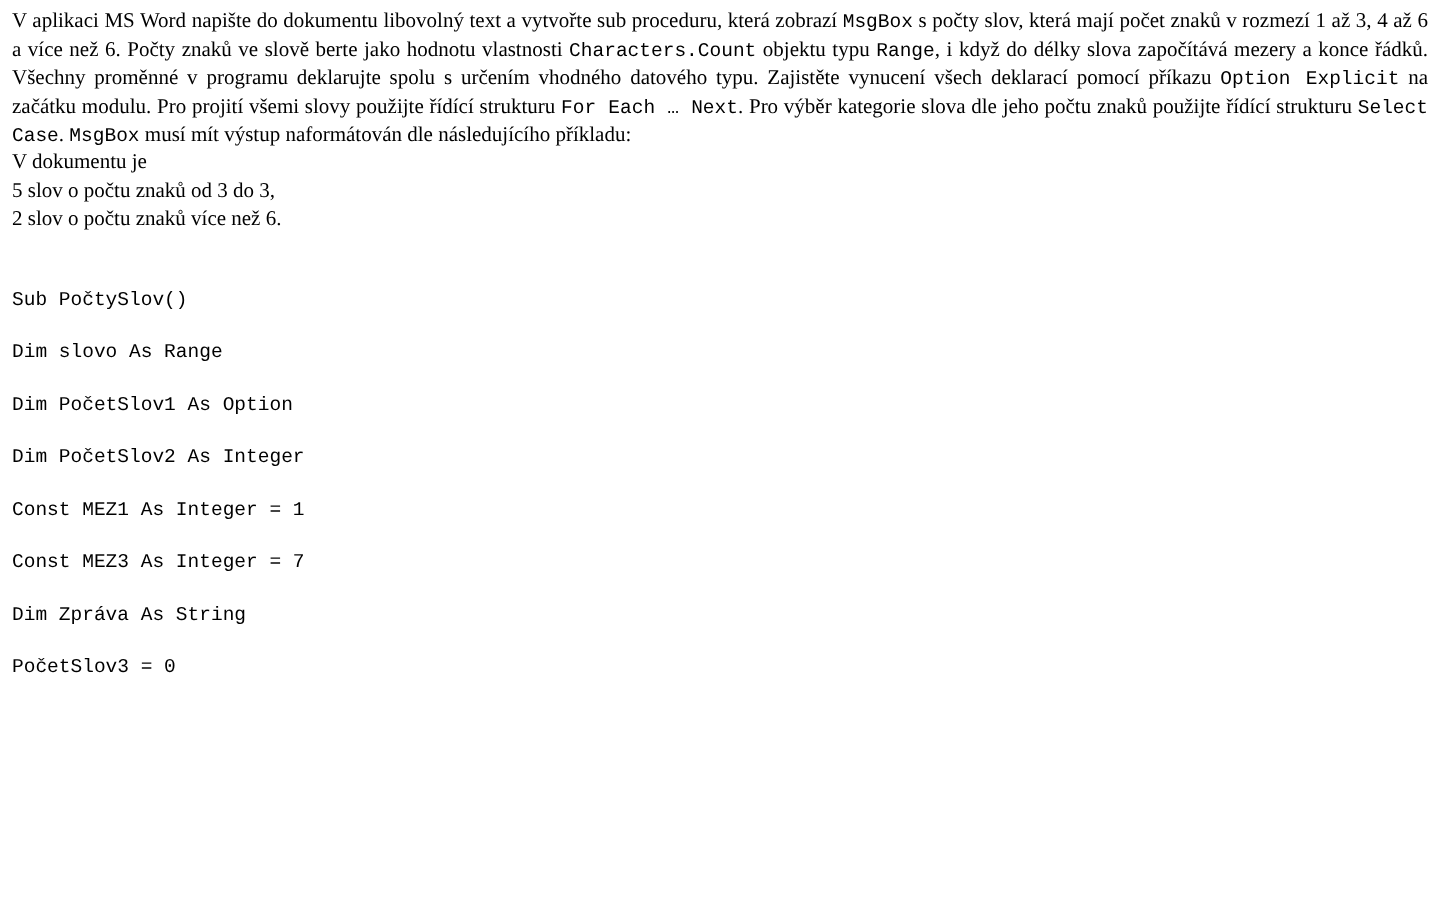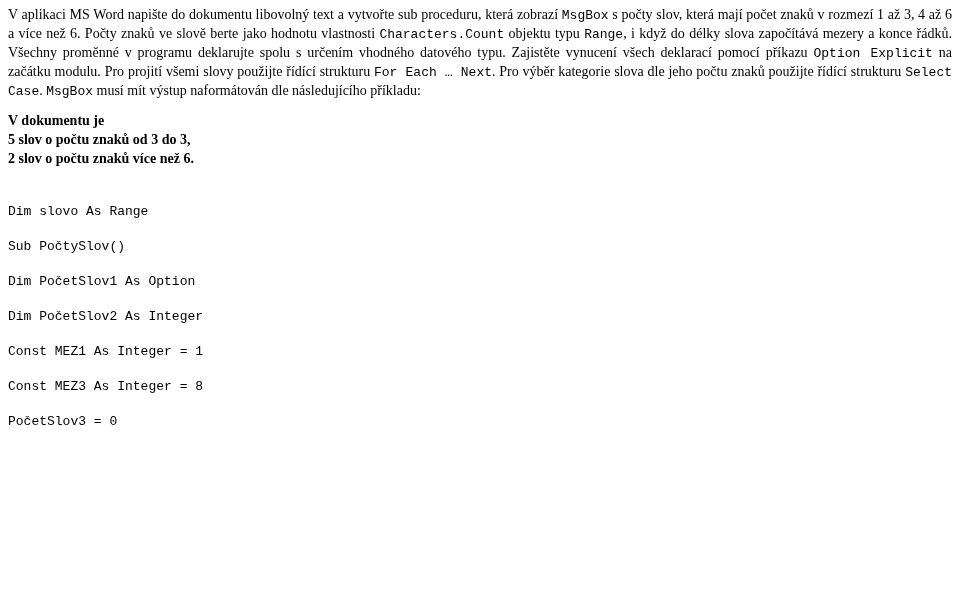--- a/index.html
+++ b/index.html
@@ -12,28 +12,28 @@
       height: 610px;
       background: #ffffff;
       font-family: "Times New Roman", Times, serif;
       font-size: 14px;
       line-height: 1.35;
       color: #000000;
       padding: 6px 8px;
     }
     .paragraph {
       text-align: justify;
-      margin-bottom: 12px;
+      margin-bottom: 0;
     }
     .mono {
       font-family: Consolas, "Courier New", monospace;
       font-size: 13px;
     }
     .bold {
-      font-weight: bold;
+      font-weight: normal;
     }
     .code-block {
       font-family: Consolas, "Courier New", monospace;
       font-size: 13px;
       white-space: pre;
       line-height: 1.35;
       margin-top: 2px;
     }
   </style>
 </head>
@@ -45,26 +45,27 @@
 
 <div class="bold">
   <div>V dokumentu je</div>
   <div>5 slov o počtu znaků od 3 do 3,</div>
   <div>2 slov o počtu znaků více než 6.</div>
 </div>
 
 <div style="height:14px"></div>
 
 <div class="code-block">
+<div>Sub PočtySlov()</div>
 <div>Dim slovo As Range</div>
-<div>Sub PočtySlov()</div>
 <div>Dim PočetSlov1 As Option</div>
 <div>Dim PočetSlov2 As Integer</div>
 <div>Const MEZ1 As Integer = 1</div>
-<div>Const MEZ3 As Integer = 8</div>
+<div>Const MEZ3 As Integer = 7</div>
+<div>Dim Zpráva As String</div>
 <div>PočetSlov3 = 0</div>
 
 
 
 
 
 
 
 
 

